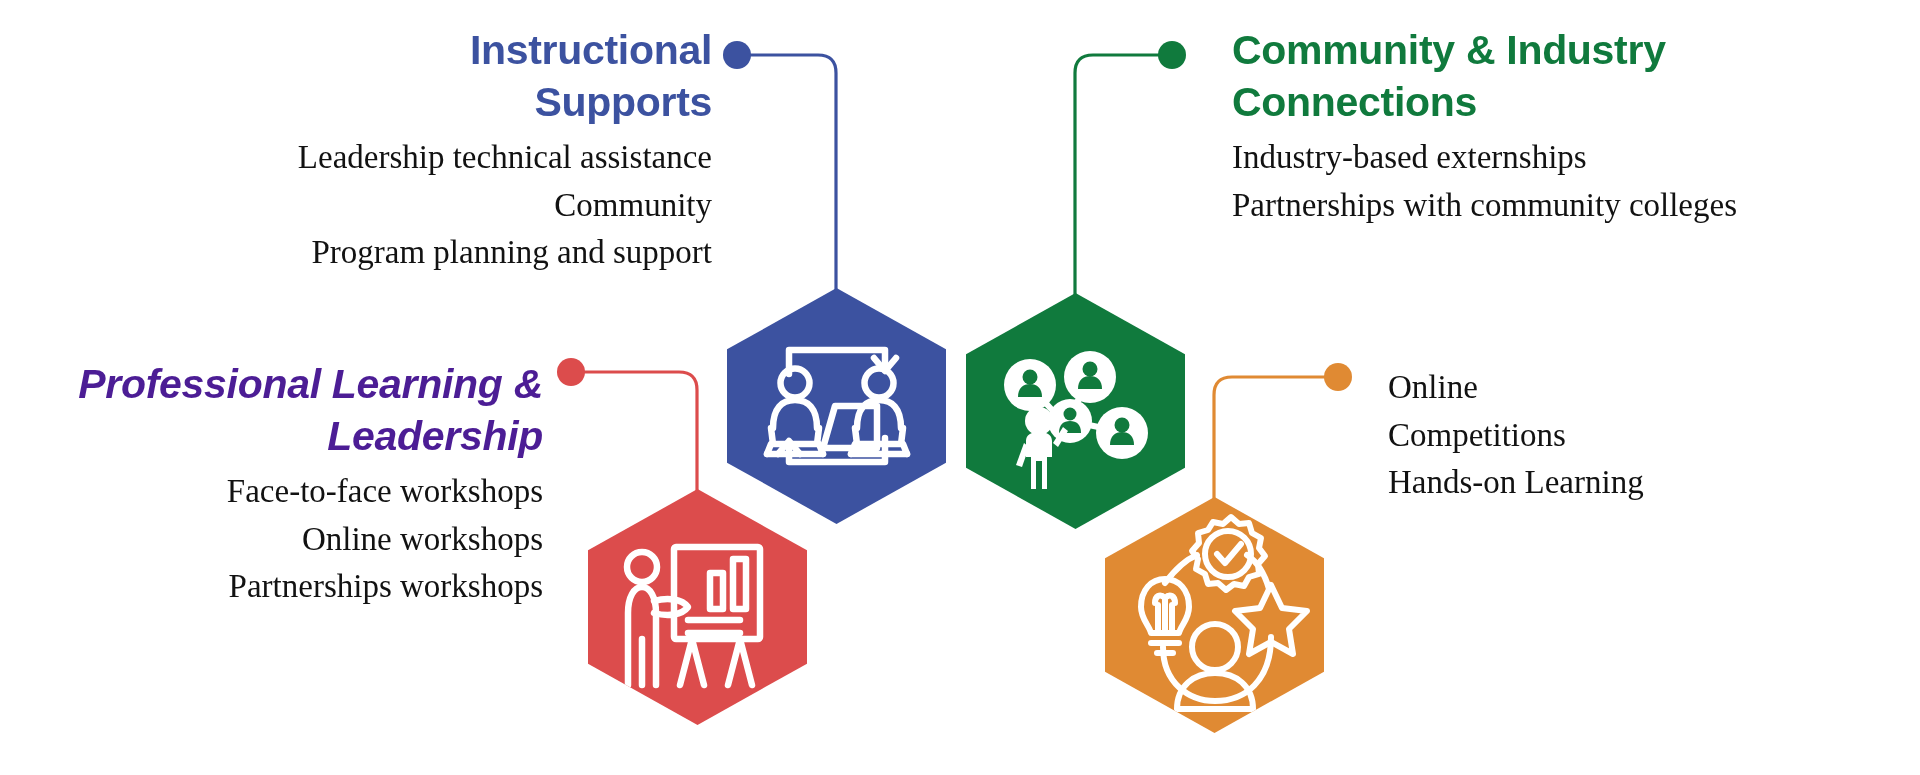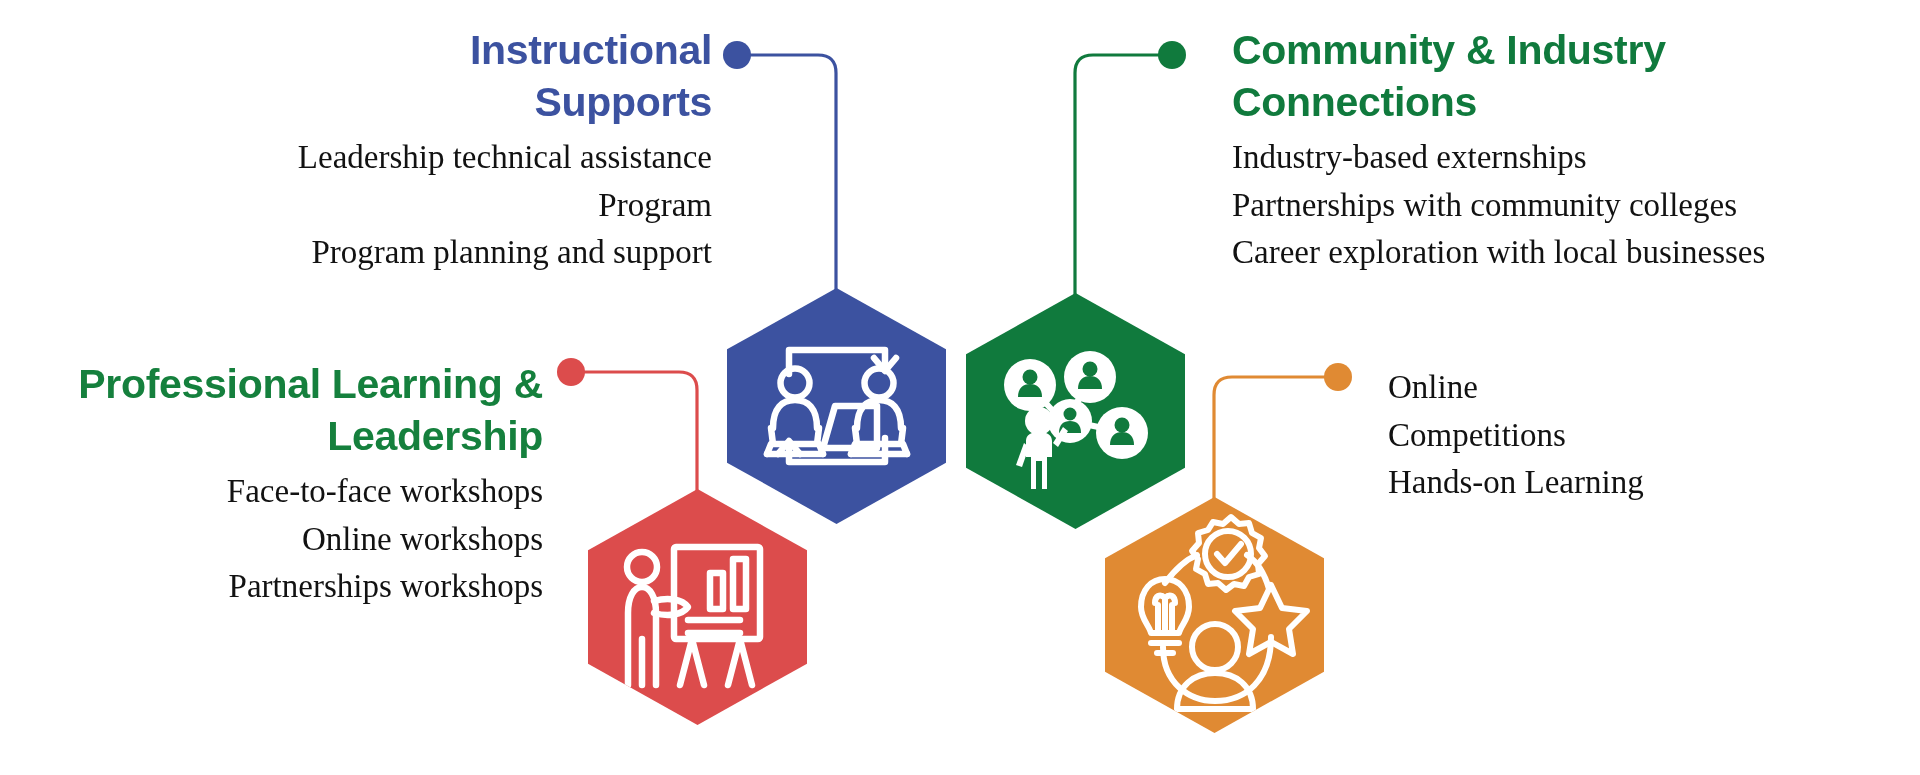--- a/index.html
+++ b/index.html
@@ -80,21 +80,21 @@
     width: 660px;
   }
   #block-community h2 { color: #107A3D; }
 
   
   #block-professional {
     left: 18px;
     top: 358px;
     width: 525px;
   }
-  #block-professional h2 { color: #15803d; }
+  #block-professional h2 { color: #4c1d95; font-style: italic; }
 
   
   #block-student {
     left: 1388px;
     top: 358px;
     width: 500px;
   }
   #block-student h2 { color: #E08A33; }
 
   
@@ -287,32 +287,31 @@
         </g>
       </svg>
     </div>
   </div>
 
   <div class="block align-right" id="block-instructional">
     <h2>Instructional
 Supports</h2>
     <ul>
       <li>Leadership technical assistance</li>
-      <li>Program</li>
+      <li>Community</li>
       <li>Program planning and support</li>
     </ul>
   </div>
 
   <div class="block align-left" id="block-community">
     <h2>Community &amp; Industry
 Connections</h2>
     <ul>
       <li>Industry-based externships</li>
       <li>Partnerships with community colleges</li>
-      <li>Career exploration with local businesses</li>
     </ul>
   </div>
 
   <div class="block align-right" id="block-professional">
     <h2>Professional Learning &amp;
 Leadership</h2>
     <ul>
       <li>Face-to-face workshops</li>
       <li>Online workshops</li>
       <li>Partnerships workshops</li>

